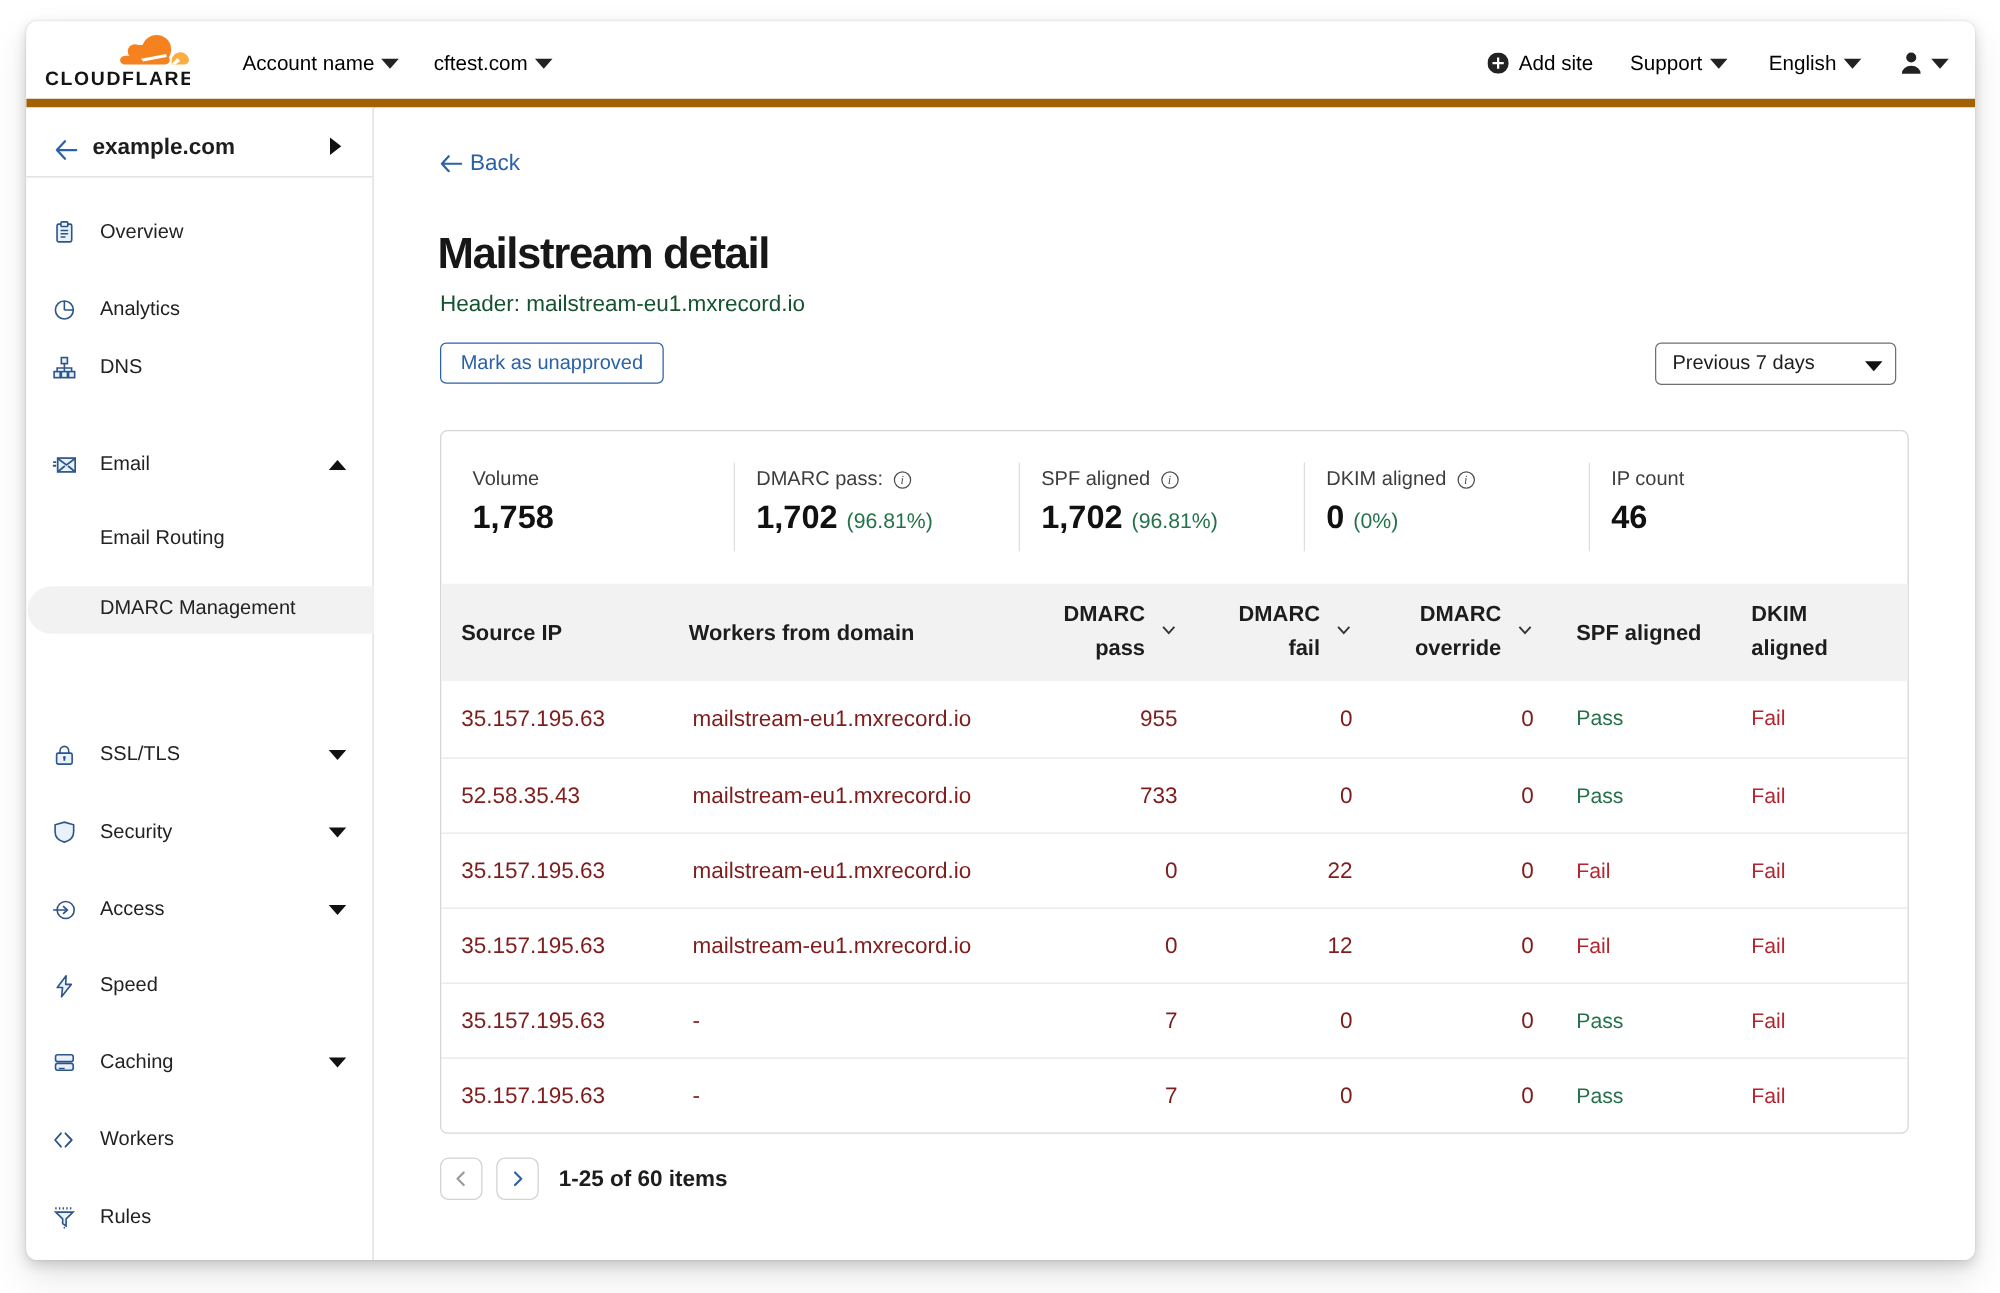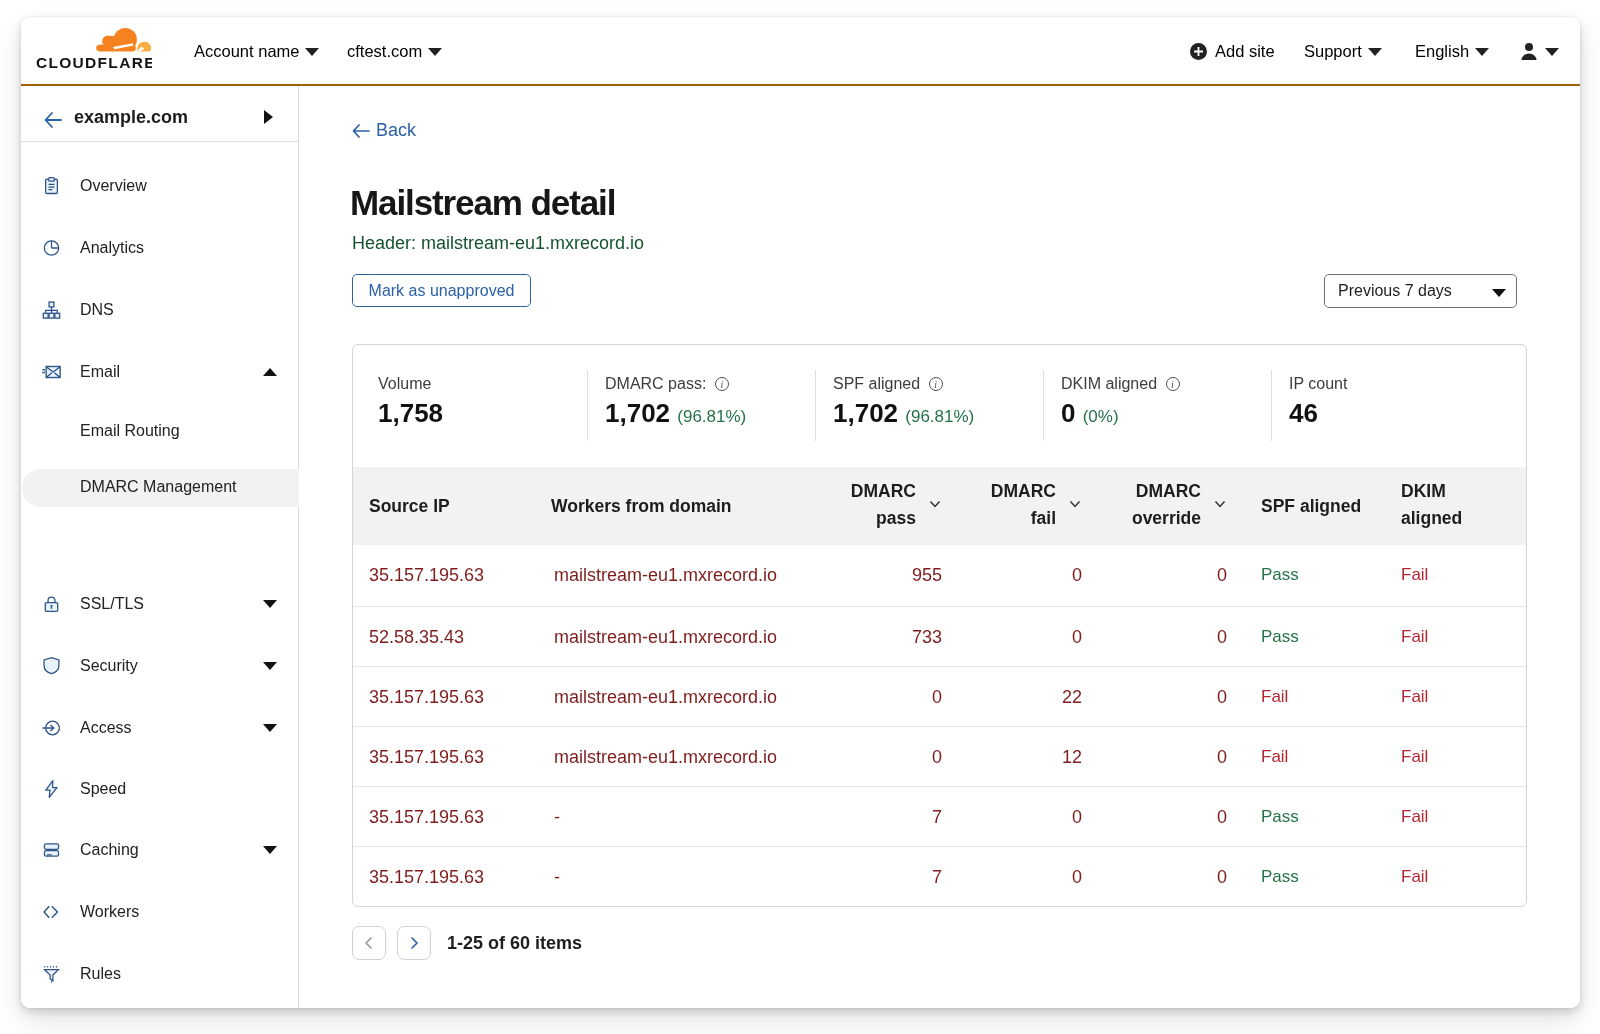--- a/index.html
+++ b/index.html
@@ -1,20 +1,20 @@
 <!DOCTYPE html>
 <html><head>
 <meta charset="utf-8">
 <style>
 * { margin:0; padding:0; box-sizing:border-box; }
 html,body { width:1600px; height:1034px; background:#ffffff; font-family:"Liberation Sans", sans-serif; }
 .win { position:absolute; left:21px; top:17px; width:1559px; height:991px; background:#fff; border-radius:9px;
   box-shadow:0 0 2px rgba(0,0,0,.12), 0 4px 10px rgba(0,0,0,.16), 0 14px 30px rgba(0,0,0,.10); overflow:hidden; }
 
-.topbar { position:absolute; left:0; top:0; width:100%; height:69px; background:#fff; border-bottom:2px solid #a16207; }
+.topbar { position:absolute; left:0; top:0; width:100%; height:69px; background:#fff; border-bottom:7px solid #a16207; }
 .logo { position:absolute; left:15px; top:5px; }
 .tb-item { position:absolute; top:0; height:69px; line-height:69px; font-size:16.5px; color:#000000; white-space:nowrap; }
 .caret { display:inline-block; width:0; height:0; border-left:7px solid transparent; border-right:7px solid transparent; border-top:8px solid #222; vertical-align:middle; margin-left:6px; margin-top:-2px; }
 
 .sidebar { position:absolute; left:0; top:69px; width:278px; height:922px; border-right:1px solid #dcdcdc; background:#fff; }
 .site-head { position:absolute; left:0; top:0; width:100%; height:56px; border-bottom:1px solid #dcdcdc; }
 .site-head .backarrow { position:absolute; left:21px; top:23px; }
 .site-head .name { position:absolute; left:53px; top:21px; font-size:18px; font-weight:bold; color:#1d1d1d; }
 .site-head .tri { position:absolute; right:25px; top:24px; width:0; height:0; border-top:7px solid transparent; border-bottom:7px solid transparent; border-left:9px solid #111; }
 .nav-item { position:absolute; left:0; width:100%; height:40px; }
@@ -111,21 +111,21 @@
     </div>
     <div class="nav-item" style="top:142px;">
       <svg class="ic" viewBox="0 0 22 22">
           <g stroke="#2d5589" stroke-width="1.5" fill="#fff">
             <circle cx="11" cy="11" r="8.3"></circle>
             <path d="M11 11 V2.6 M11 11 H19.4" fill="none"></path>
           </g>
         </svg>
       <div class="lbl">Analytics</div>
     </div>
-    <div class="nav-item" style="top:204px;">
+    <div class="nav-item" style="top:188px;">
       <svg class="ic" viewBox="0 0 22 22">
           <g stroke="#2d5589" stroke-width="1.5" fill="#e9f1fb">
             <path d="M11 7.5 v4 M4.3 14.8 v-3.3 h13.4 v3.3 M11 11.5 v3.3" fill="none"></path>
             <rect x="8.2" y="1.8" width="5.6" height="5.6"></rect>
             <rect x="1.5" y="14.8" width="5.6" height="5.6"></rect>
             <rect x="8.2" y="14.8" width="5.6" height="5.6"></rect>
             <rect x="14.9" y="14.8" width="5.6" height="5.6"></rect>
           </g>
         </svg>
       <div class="lbl">DNS</div>

